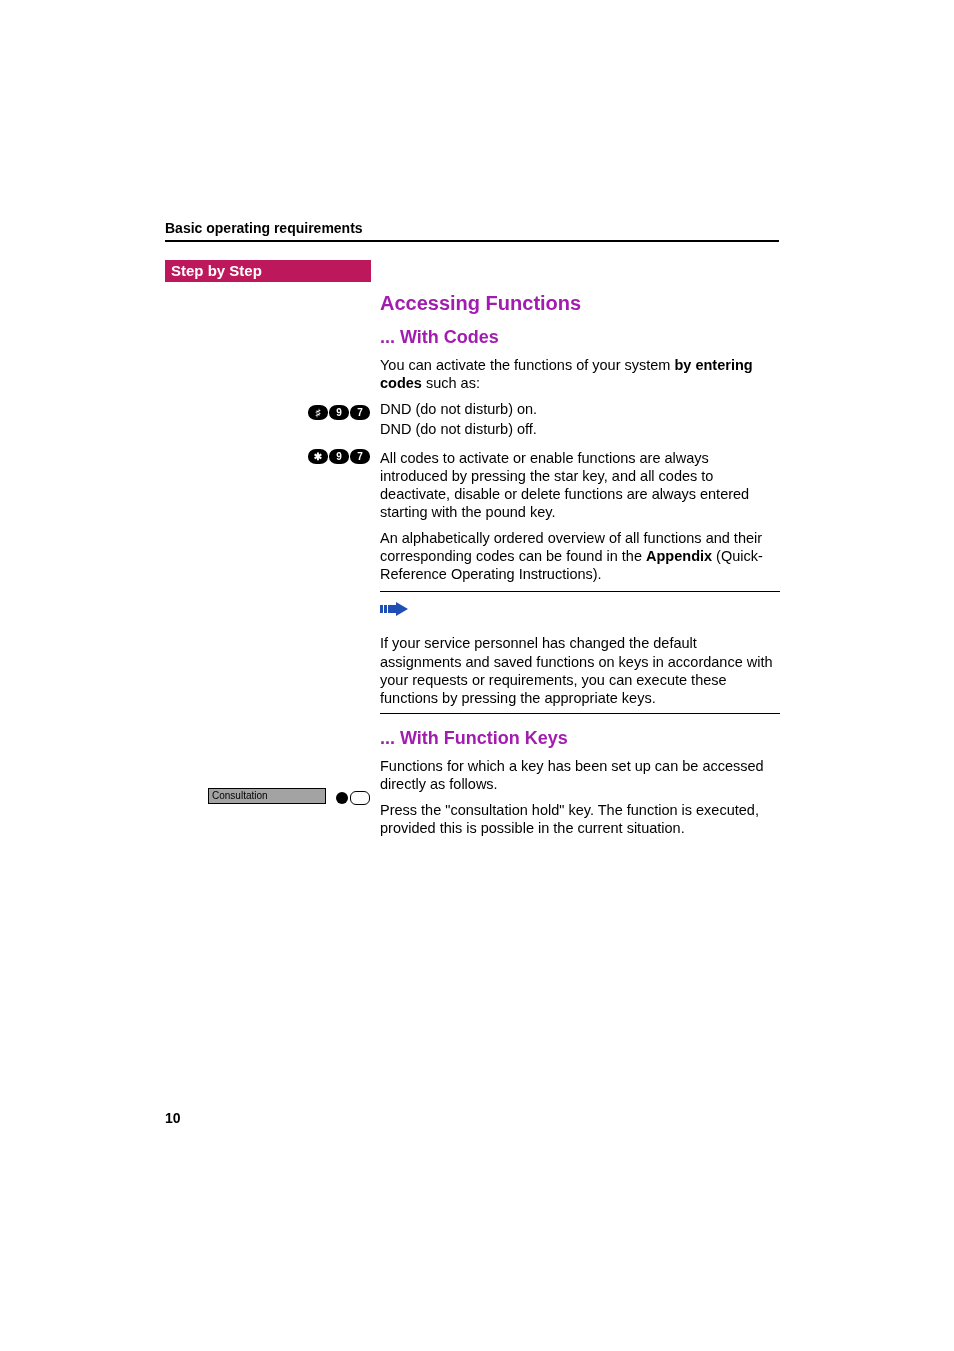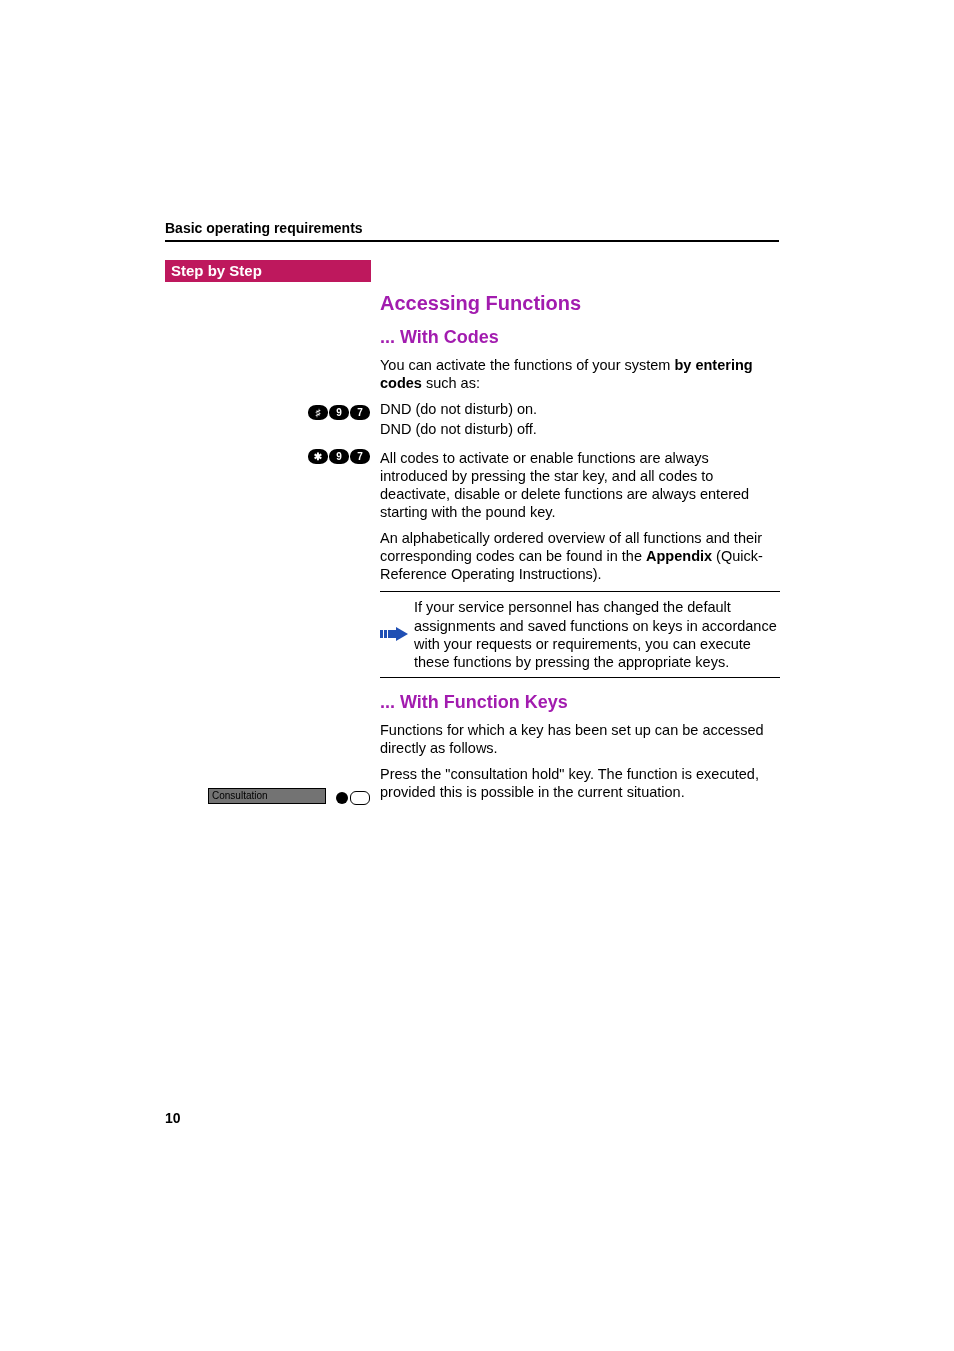--- a/index.html
+++ b/index.html
@@ -93,21 +93,22 @@
     vertical-align: middle;
   }
   .note-box {
     border-top: 1.5px solid #000;
     border-bottom: 1.5px solid #000;
     margin: 4px 0 10px 0;
     padding: 6px 0 6px 0;
   }
   .note-inner {
     display: flex;
-    align-items: center;
+    align-items: flex-start;
+    flex-direction: column;
   }
   .note-icon {
     flex: 0 0 34px;
     padding-top: 2px;
   }
   .note-text {
     flex: 1;
     font-size: 14.5px;
     line-height: 1.25;
   }
@@ -117,21 +118,21 @@
     bottom: 225px;
     font-weight: bold;
     font-size: 14px;
   }
   .margin-label-box {
     position: absolute;
     left: 208px;
     border: 1px solid #000;
     font-size: 10px;
     padding: 1px 3px;
-    background: #737373;
+    background: #a3a3a3;
     height: 12px;
     line-height: 12px;
   }
   .led-pair {
     position: absolute;
     left: 336px;
   }
   .led-dark {
     display: inline-block;
     width: 12px; height: 12px;

